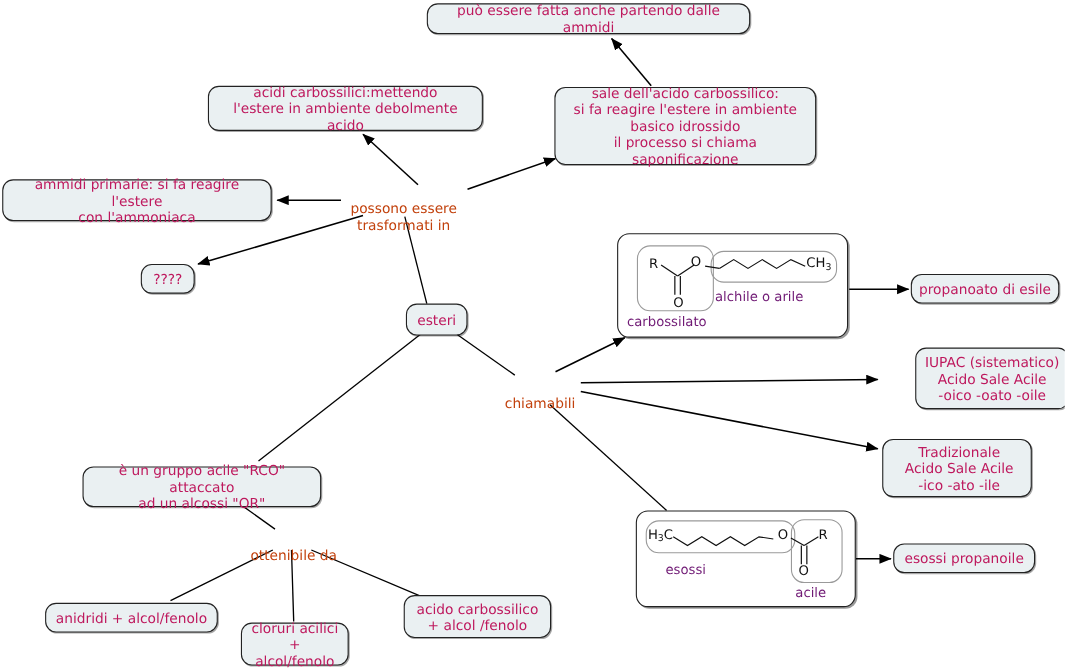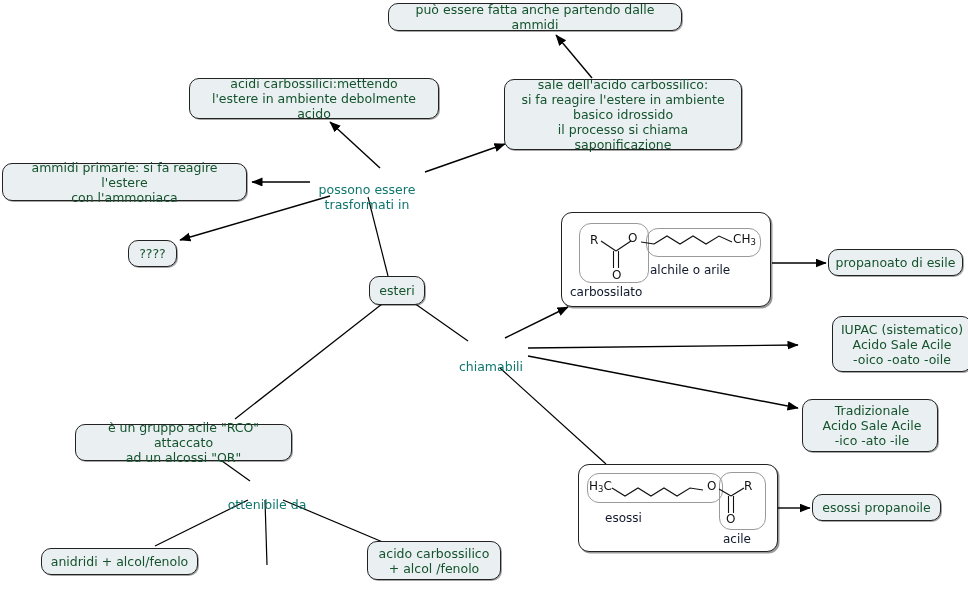--- a/index.html
+++ b/index.html
@@ -22,34 +22,34 @@
     width: 968px;
     height: 610px;
     pointer-events: none;
   }
   .node {
     position: absolute;
     box-sizing: border-box;
     background: #eaf0f2;
     border: 1px solid #222222;
     border-radius: 10px;
-    color: #14532d;
+    color: #be185d;
     font-size: 12.5px;
     line-height: 15px;
     text-align: center;
     display: flex;
     align-items: center;
     justify-content: center;
     padding: 2px 6px;
     white-space: pre-line;
     box-shadow: 1px 1px 0 rgba(0,0,0,0.35);
   }
   .label {
     position: absolute;
-    color: #0f766e;
+    color: #c2410c;
     font-size: 12.5px;
     line-height: 15px;
     text-align: center;
     background: transparent;
     white-space: pre-line;
   }
   .chembox {
     position: absolute;
     box-sizing: border-box;
     background: #ffffff;
@@ -60,21 +60,21 @@
   .subgroup {
     position: absolute;
     box-sizing: border-box;
     border: 1.4px solid #9a9a9a;
     border-radius: 12px;
     background: transparent;
   }
   .chemlabel {
     position: absolute;
     font-size: 12px;
-    color: #0f172a;
+    color: #701a75;
     white-space: nowrap;
   }
   .atom {
     position: absolute;
     font-size: 12px;
     color: #111111;
     white-space: nowrap;
   }
   .atom sub {
     font-size: 8.5px;
@@ -181,20 +181,24 @@
 
   <div class="node" style="left:75px; top:424px; width:217px; height:37px;">
     <span>è un gruppo acile "RCO" attaccato
 ad un alcossi "OR"</span>
   </div>
 
   <div class="node" style="left:41px; top:548px; width:157px; height:27px;">
     <span>anidridi + alcol/fenolo</span>
   </div>
 
+  <div class="node" style="left:219px; top:566px; width:98px; height:39px;">
+    <span>cloruri acilici
++ alcol/fenolo</span>
+  </div>
 
   <div class="node" style="left:367px; top:541px; width:134px; height:39px;">
     <span>acido carbossilico
 + alcol /fenolo</span>
   </div>
 
   <div class="label" style="left:307px; top:167px; width:120px;">
     <span>possono essere
 trasformati in</span>
   </div>

